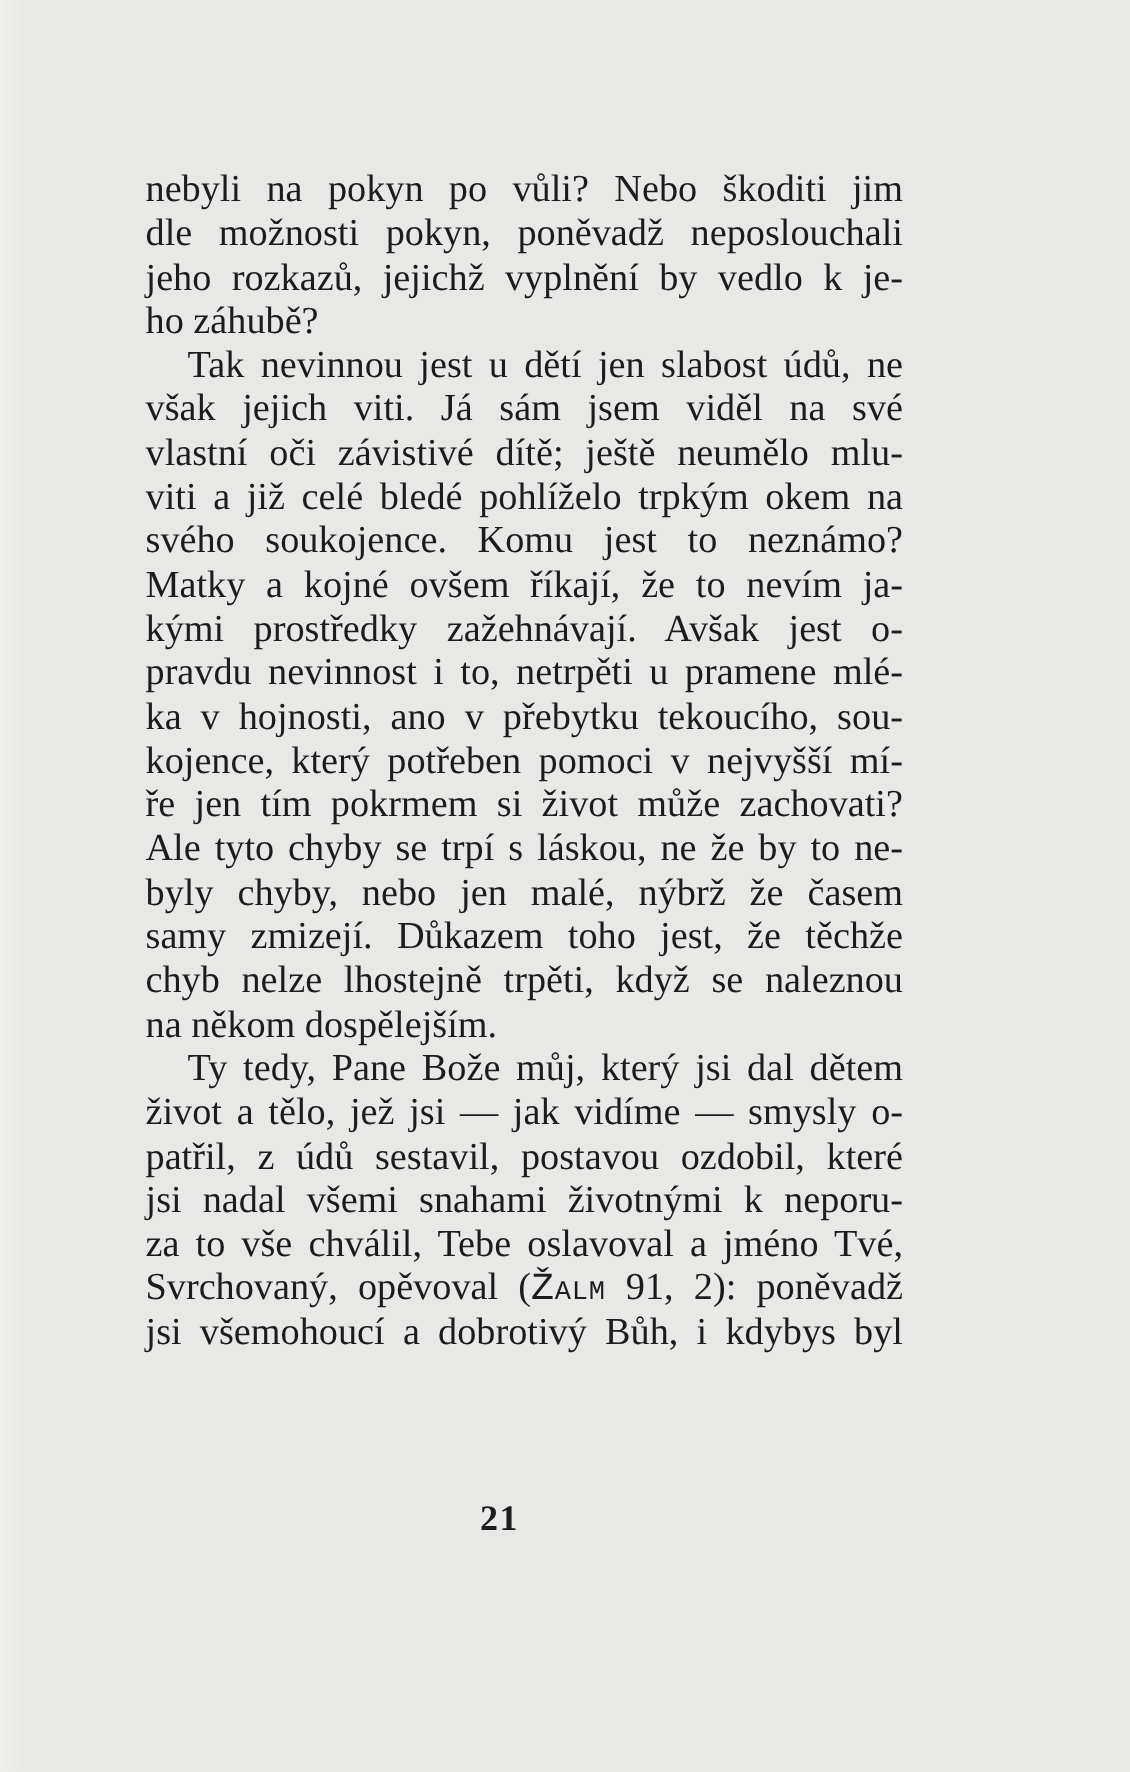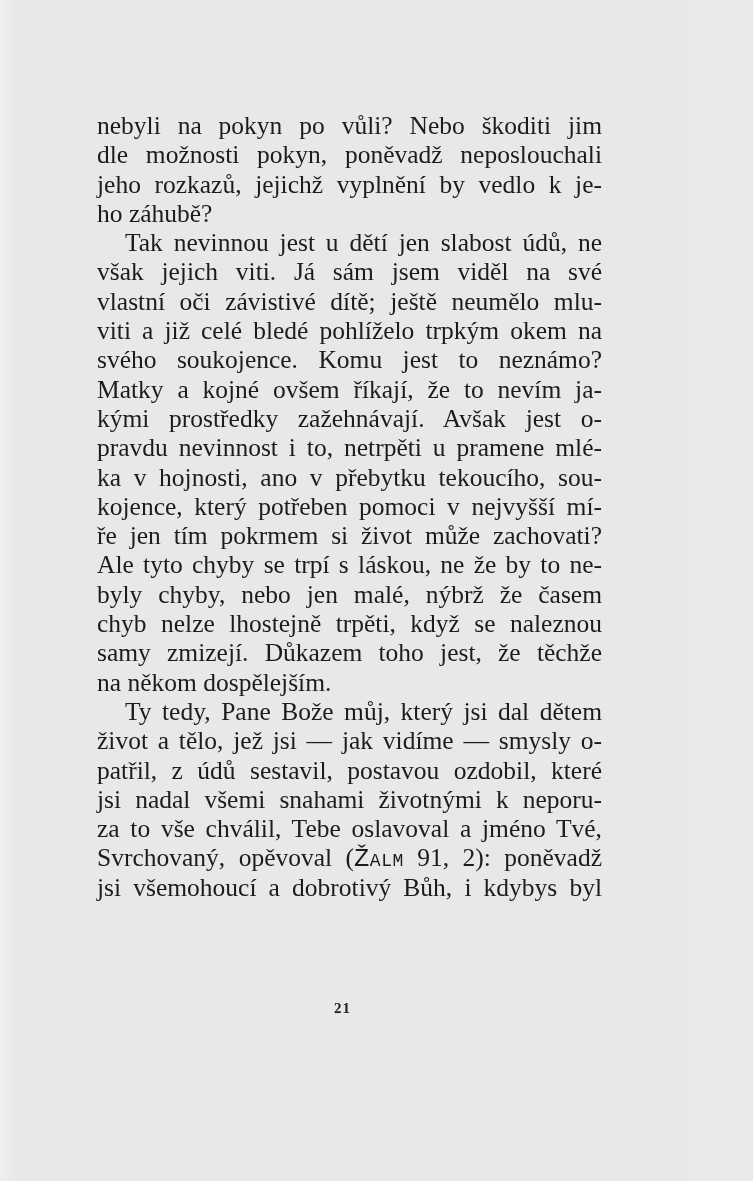--- a/index.html
+++ b/index.html
@@ -45,24 +45,24 @@
     .line.indent {
       padding-left: 28px;
     }
     .smallcaps {
       font-variant: small-caps;
       letter-spacing: 0.5px;
       font-family: Liberation Mono, monospace;
     }
     .page-number {
       position: absolute;
-      left: 334px;
+      left: 320px;
       top: 1000px;
       font-family: "Liberation Serif", "DejaVu Serif", serif;
-      font-size: 15px;
+      font-size: 24px;
       font-weight: bold;
       color: #1c1c1c;
       letter-spacing: 1px;
     }
   </style>
 </head>
 <body>
 
 <div class="page">
   <div class="text-block">
@@ -76,22 +76,22 @@
     <span class="line">viti a již celé bledé pohlíželo trpkým okem na</span>
     <span class="line">svého soukojence. Komu jest to neznámo?</span>
     <span class="line">Matky a kojné ovšem říkají, že to nevím ja-</span>
     <span class="line">kými prostředky zažehnávají. Avšak jest o-</span>
     <span class="line">pravdu nevinnost i to, netrpěti u pramene mlé-</span>
     <span class="line">ka v hojnosti, ano v přebytku tekoucího, sou-</span>
     <span class="line">kojence, který potřeben pomoci v nejvyšší mí-</span>
     <span class="line">ře jen tím pokrmem si život může zachovati?</span>
     <span class="line">Ale tyto chyby se trpí s láskou, ne že by to ne-</span>
     <span class="line">byly chyby, nebo jen malé, nýbrž že časem</span>
+    <span class="line">samy zmizejí. Důkazem toho jest, že těchže</span>
     <span class="line">chyb nelze lhostejně trpěti, když se naleznou</span>
-    <span class="line">samy zmizejí. Důkazem toho jest, že těchže</span>
     <span class="line last">na někom dospělejším.</span>
     <span class="line indent">Ty tedy, Pane Bože můj, který jsi dal dětem</span>
     <span class="line">život a tělo, jež jsi — jak vidíme — smysly o-</span>
     <span class="line">patřil, z údů sestavil, postavou ozdobil, které</span>
     <span class="line">jsi nadal všemi snahami životnými k neporu-</span>
     <span class="line">za to vše chválil, Tebe oslavoval a jméno Tvé,</span>
     <span class="line"><span>Svrchovaný, opěvoval (</span><span class="smallcaps">Žalm</span><span> 91, 2</span><span>): poněvadž</span></span>
     <span class="line">jsi všemohoucí a dobrotivý Bůh, i kdybys byl</span>
   </div>
   <div class="page-number">21</div>

